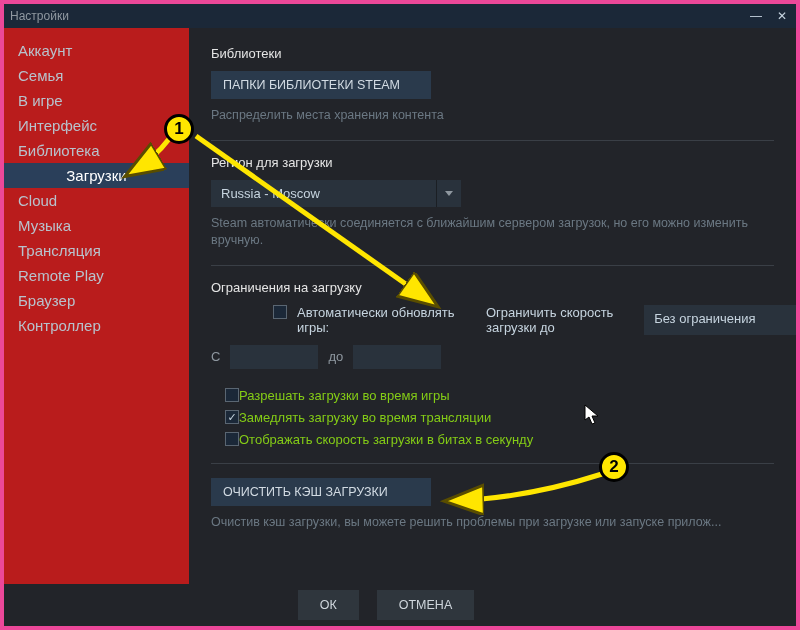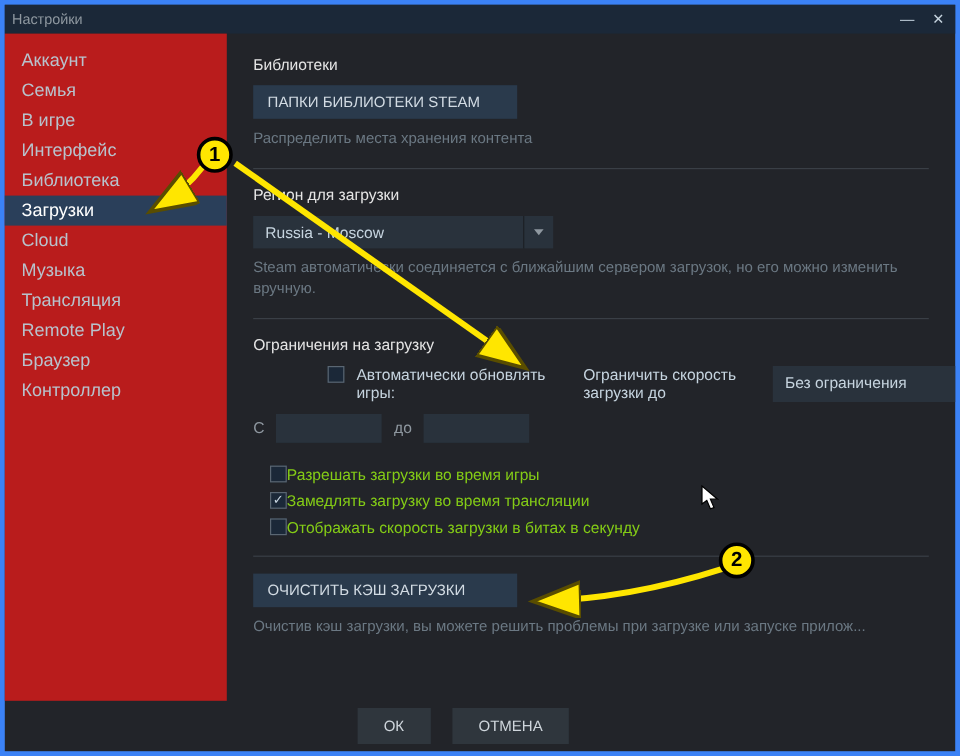--- a/index.html
+++ b/index.html
@@ -1,26 +1,26 @@
 <!DOCTYPE html>
 <html><head>
 <meta charset="utf-8">
 <style>
   * { box-sizing: border-box; margin: 0; padding: 0; }
   html, body { width: 800px; height: 630px; font-family: Arial, sans-serif; font-size: 13px; color: #c6d4df; background: #2a2d33; overflow: hidden; }
-  .frame { width: 800px; height: 630px; border: 4px solid #3b82f6; background: #222429; position: relative; }
+  .frame { width: 800px; height: 630px; border: 4px solid #ec4899; background: #222429; position: relative; }
   
   .titlebar { height: 24px; display: flex; align-items: center; justify-content: space-between; padding: 0 6px; background: #1b2838; color: #8f98a0; font-size: 12px; }
   .titlebar .controls { display:flex; gap:10px; }
   .titlebar .win-btn { width:16px; height:16px; display:flex; align-items:center; justify-content:center; color:#c6d4df; font-size:12px; }
   .body { display:flex; height: calc(100% - 24px - 42px); }
   
   .sidebar { width: 185px; background:#b91c1c; padding: 10px 0; }
   .sidebar .item { padding: 4px 14px; font-size:15px; color:#b8c2cc; cursor:default;}
-  .sidebar .item.active { background:#2a3f5a; color:#fff; }
+  .sidebar .item.active { background:#2a3f5a; color:#fff;text-align:center; }
   
   .content { flex:1; padding: 18px 22px 10px 22px; overflow:hidden; position:relative; }
   .sec-title { color:#e5e5e5; font-size:13px; margin-bottom:10px; }
   .helper { color:#6b7883; font-size:12.5px; margin-top:8px; line-height:1.35; }
   .divider { border:none; border-top:1px solid #3a3f46; margin:16px 0 14px 0; }
   .btn { background:#2a3a4c; color:#d2dbe3; border:none; padding:7px 12px; font-size:12.5px; text-align:left; }
   .btn.wide { min-width:220px; display:inline-block; }
   .select { display:flex; width:250px; }
   .select .sel-body { flex:1; background:#29323c; padding:6px 10px; color:#c6d4df; font-size:13px; border-right:1px solid #1b1f24;}
   .select .sel-arrow { width:24px; background:#29323c; display:flex; align-items:center; justify-content:center; }

